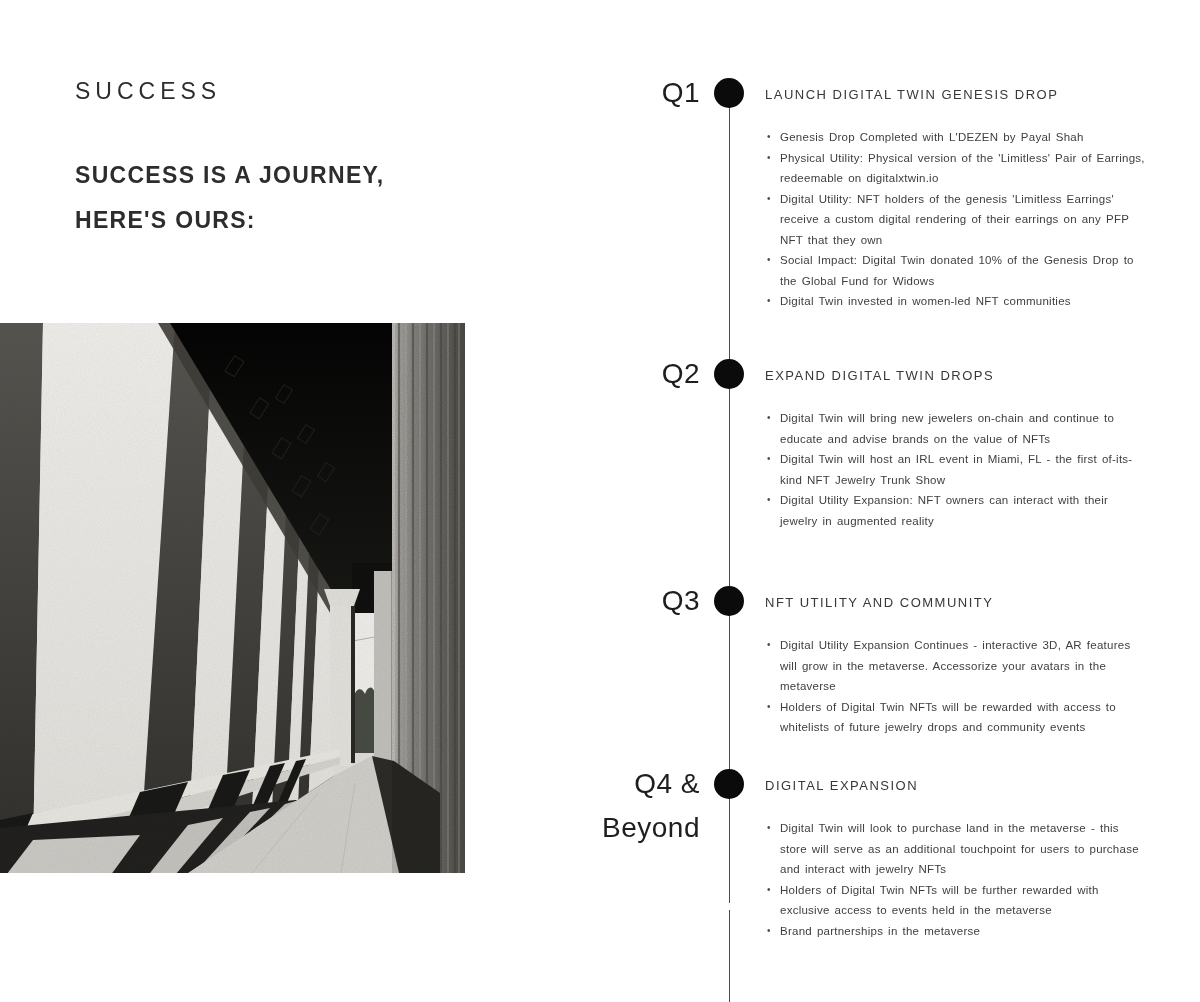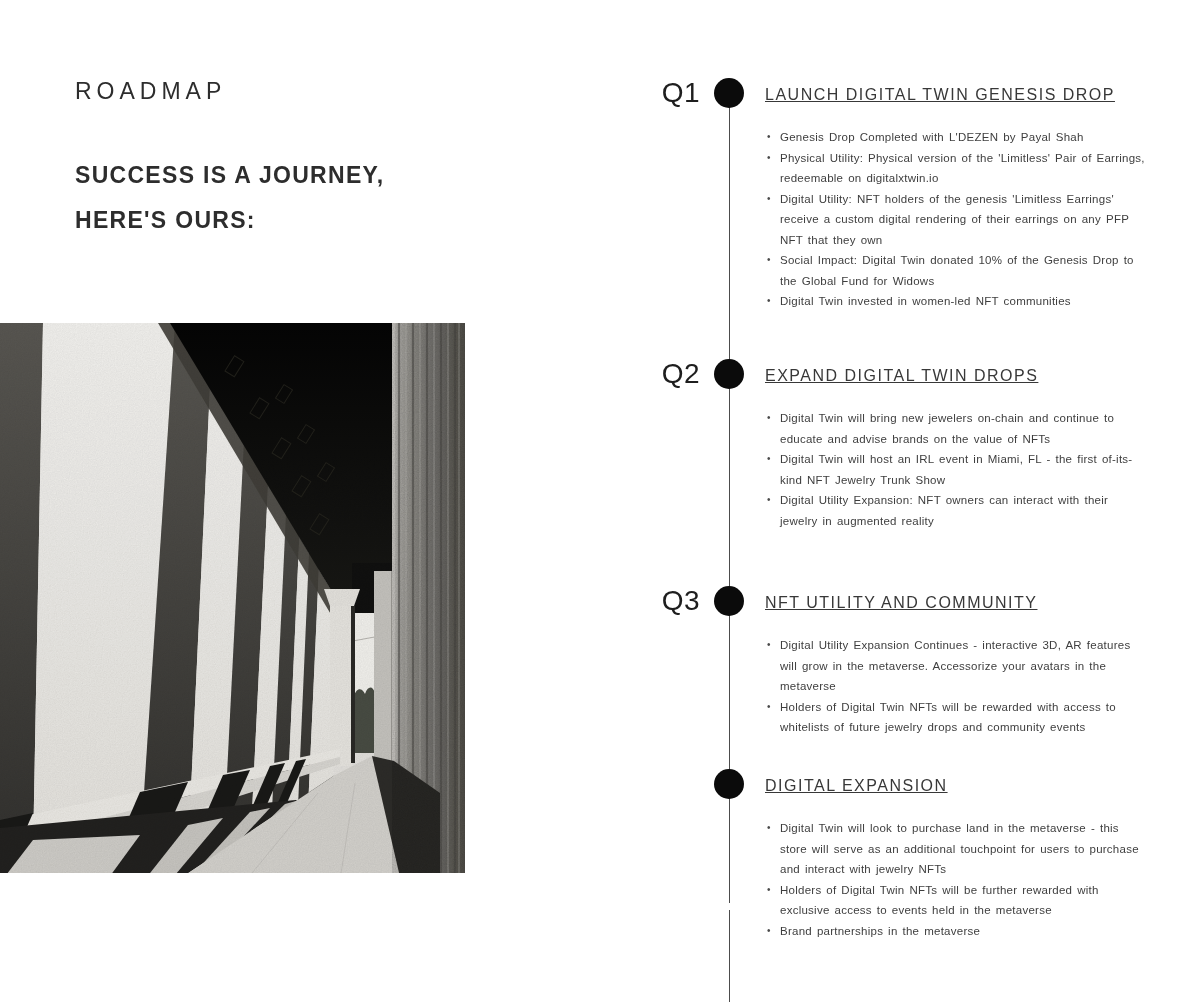--- a/index.html
+++ b/index.html
@@ -44,37 +44,37 @@
     position:absolute;left:540px;top:-7px;width:160px;text-align:right;
     font-size:28px;line-height:44px;letter-spacing:.5px;color:#1e1e1e;
     font-weight:300;
   }
   .q-marker{
     position:absolute;left:714px;top:0;width:30px;height:30px;
     border-radius:50%;background:var(--c-accent);
   }
   .q-content{position:absolute;left:765px;top:0;width:385px}
   .q-title{
-    font-size:16px;letter-spacing:1.5px;color:var(--c-title);
-    margin-top:9px;line-height:15px;font-weight:400;text-decoration:underline;
+    font-size:13px;letter-spacing:1.5px;color:var(--c-title);
+    margin-top:9px;line-height:15px;font-weight:400;
   }
   .q-bullets{list-style:none;margin-top:25px;width:382px}
   .q-bullets li{
     position:relative;padding-left:15px;font-size:11.5px;line-height:20.5px;
     color:var(--c-body);letter-spacing:.25px;word-spacing:1.5px;
   }
   .q-bullets li::before{
     content:"•";position:absolute;left:2px;top:0;font-size:10px;color:#4a4a4a;
   }
 </style>
 </head>
 <body>
 
 <div class="intro">
-  <div class="kicker">ROADMAP</div>
+  <div class="kicker">SUCCESS</div>
   <div class="statement">
 
   <div class="st-line">SUCCESS IS A JOURNEY,</div>
       <div class="st-line">HERE'S OURS:</div>
     </div>
 </div>
 
 <div class="photo">
   <svg width="465" height="679" viewBox="0 0 465 679">
     <defs>
@@ -244,20 +244,25 @@
       <div class="q-content">
         <div class="q-title">NFT UTILITY AND COMMUNITY</div>
         <ul class="q-bullets">
 
         <li>Digital Utility Expansion Continues - interactive 3D, AR features will grow in the metaverse. Accessorize your avatars in the metaverse</li>
           <li>Holders of Digital Twin NFTs will be rewarded with access to whitelists of future jewelry drops and community events</li>
         </ul>
       </div>
     </div>
     <div class="quarter">
+      <div class="q-label">
+
+      <div>Q4 &amp;</div>
+        <div>Beyond</div>
+      </div>
       <div class="q-marker"></div>
       <div class="q-content">
         <div class="q-title">DIGITAL EXPANSION</div>
         <ul class="q-bullets">
 
         <li>Digital Twin will look to purchase land in the metaverse - this store will serve as an additional touchpoint for users to purchase and interact with jewelry NFTs</li>
           <li>Holders of Digital Twin NFTs will be further rewarded with exclusive access to events held in the metaverse</li>
           <li>Brand partnerships in the metaverse</li>
         </ul>
       </div>

